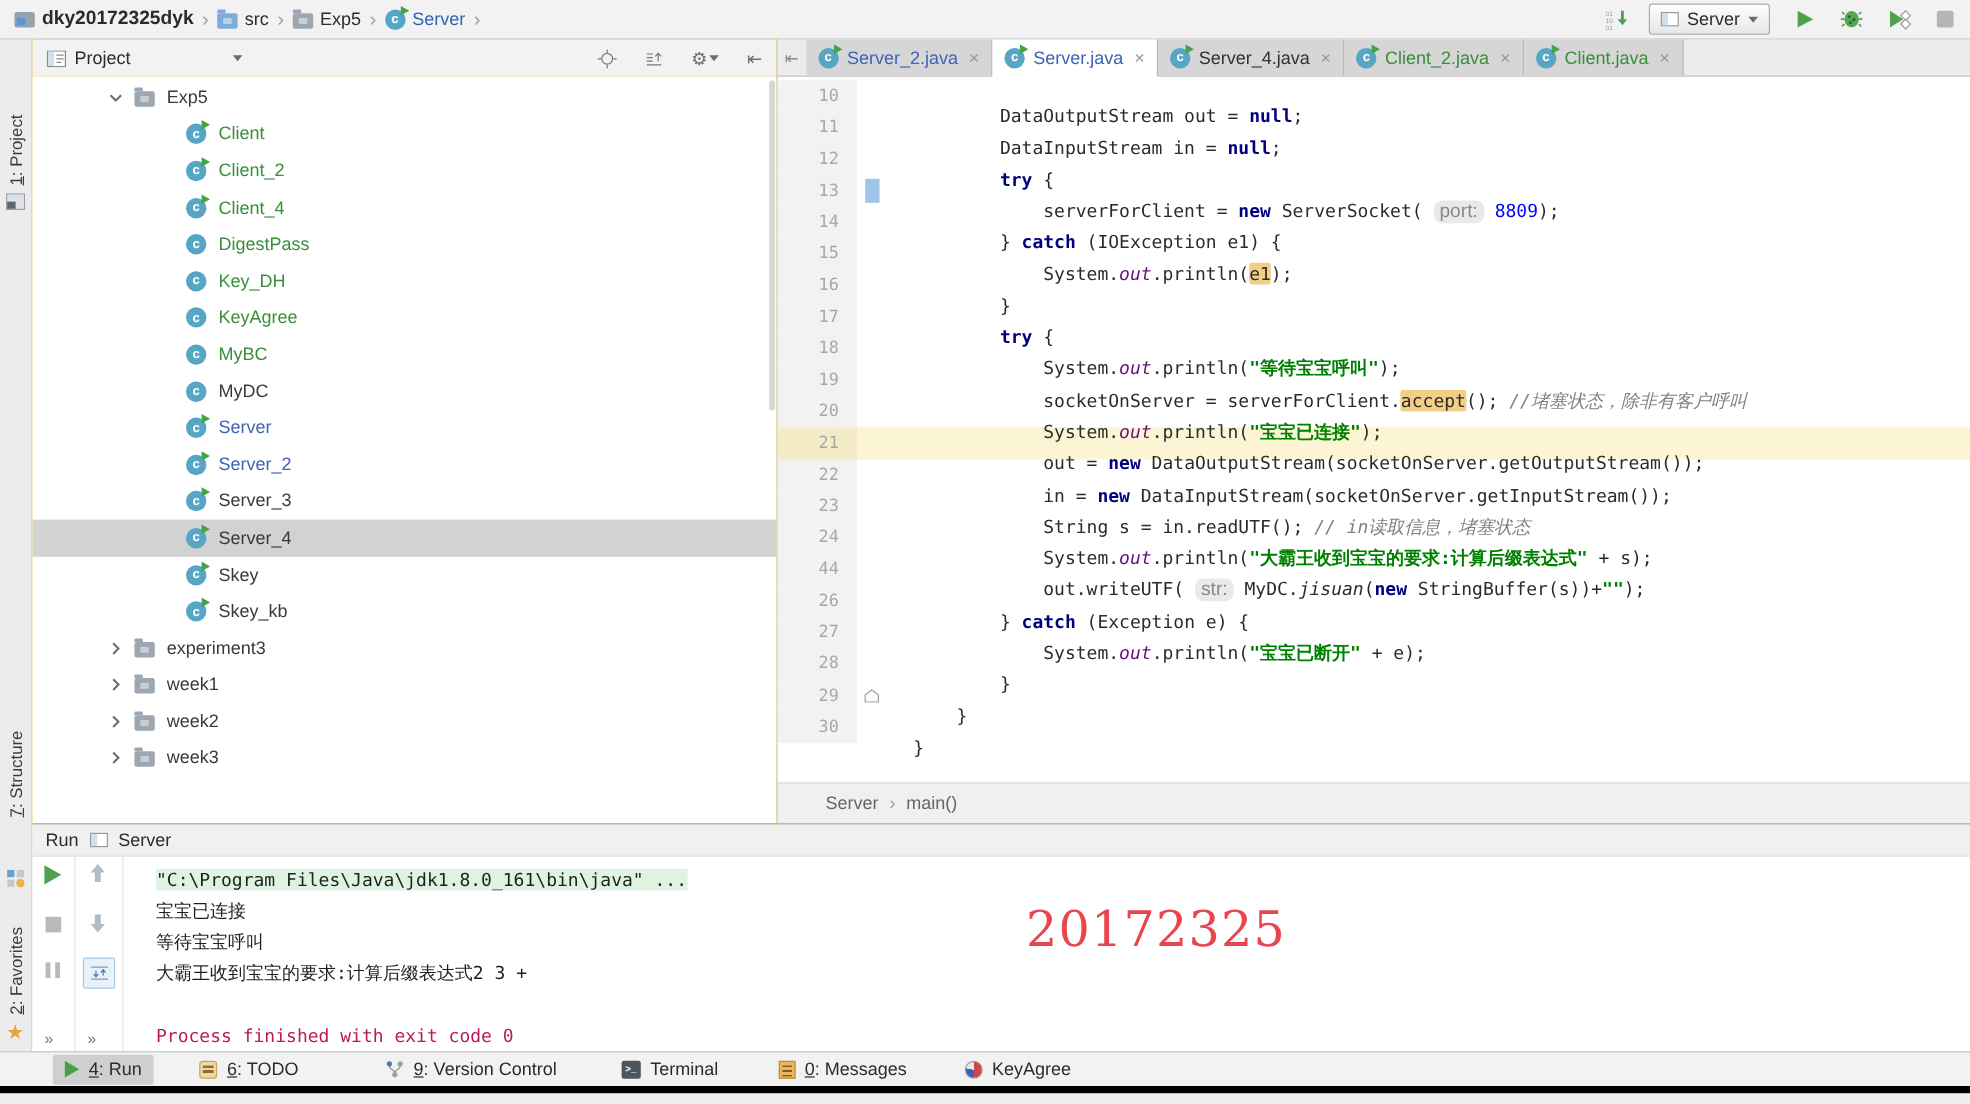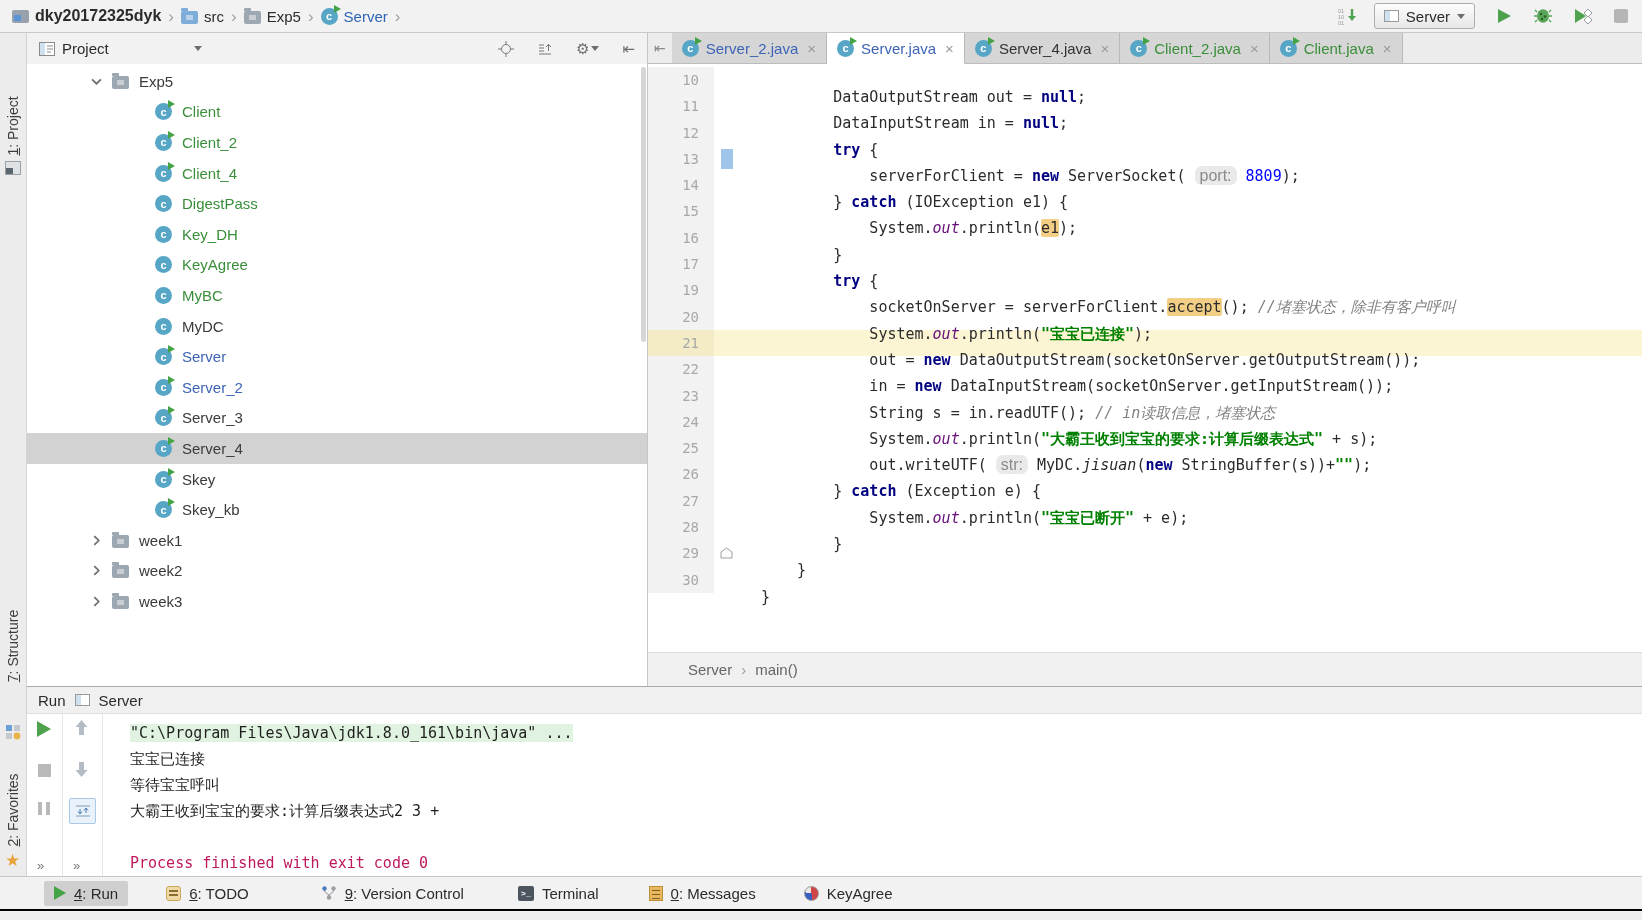--- a/index.html
+++ b/index.html
@@ -85,21 +85,21 @@
   .cplay{position:absolute;left:10px;top:7px;width:0;height:0;border-top:8px solid transparent;border-bottom:8px solid transparent;border-left:14px solid #4ea24e}
   .cstop{position:absolute;left:11px;top:50px;width:13px;height:13px;background:#b9b9b9}
   .cpause{position:absolute;left:11px;top:88px;width:12px;height:13px;border-left:4px solid #b9b9b9;border-right:4px solid #b9b9b9}
   .cmore{position:absolute;left:10px;bottom:3px;color:#777;font-size:13px}
   .selbox{position:absolute;left:6px;top:84px;width:27px;height:26px;border:1px solid #a8c8e8;background:#e9f2fb;border-radius:2px;display:flex;align-items:center;justify-content:center}
   .console{position:absolute;left:76px;top:0;right:0;bottom:0;padding:6px 0 0 27px;font-family:"DejaVu Sans Mono","Liberation Mono",monospace;font-size:15px;line-height:26px;color:#1f1f1f}
   .conline.cmd span{background:#e0f3e0}
   .conline.sys{color:#be185d}
   #watermark{position:absolute;left:828px;top:36px;font-family:"DejaVu Serif",serif;font-size:41px;color:#e8464f;letter-spacing:1px}
   
-  #statusbar{position:absolute;left:0;top:876px;width:1642px;height:35px;background:#f2f2f2;border-top:1px solid #c6c6c6;border-bottom:2px solid #000000;display:flex;align-items:center;z-index:5}
+  #statusbar{position:absolute;left:0;top:876px;width:1642px;height:35px;background:#f2f2f2;border-top:1px solid #c6c6c6;border-bottom:6px solid #000000;display:flex;align-items:center;z-index:5}
   .stitem{display:flex;align-items:center;gap:8px;padding:4px 10px;color:#2b2b2b}
   .stitem.active{background:#cfcfcf;border-radius:2px}
   #bstrip{position:absolute;left:0;top:912px;width:1642px;height:8px;background:#efefef}
   
   .st-run{width:0;height:0;border-top:7px solid transparent;border-bottom:7px solid transparent;border-left:12px solid #44a344}
   .st-todo{width:15px;height:15px;background:#efd9a6;border:1px solid #c8a85a;border-radius:3px;position:relative}
   .st-todo::before{content:"";position:absolute;left:2px;top:3px;right:2px;height:8px;background:linear-gradient(#8a6d2f 0 2px,transparent 2px 4px,#8a6d2f 4px 6px,transparent 6px 8px)}
   .st-term{width:16px;height:15px;background:#4d565e;border-radius:2px;color:#fff;font-size:8px;font-weight:bold;display:flex;align-items:center;justify-content:center;font-family:"Liberation Mono",monospace}
   .st-msg{width:14px;height:15px;background:#e9b75d;border:1px solid #bd8f35;position:relative}
   .st-msg::before{content:"";position:absolute;left:2px;top:3px;right:2px;height:9px;background:linear-gradient(#7d5e1e 0 1.5px,transparent 1.5px 4px,#7d5e1e 4px 5.5px,transparent 5.5px 8px,#7d5e1e 8px 9px)}
@@ -282,20 +282,27 @@
       </div>
       <div class="trow ind1">
         <span class="cicon">c<i class="runov"></i></span>
         <span class="lbl k">Skey_kb</span>
       </div>
       <div class="trow ind0">
         <svg class="chev" width="11" height="11" viewBox="0 0 10 10">
           <polyline points="3,1 7,5 3,9" fill="none" stroke="#6e6e6e" stroke-width="1.6"></polyline>
         </svg>
         <span class="ficon "></span>
+        <span class="lbl k">experiment3</span>
+      </div>
+      <div class="trow ind0">
+        <svg class="chev" width="11" height="11" viewBox="0 0 10 10">
+          <polyline points="3,1 7,5 3,9" fill="none" stroke="#6e6e6e" stroke-width="1.6"></polyline>
+        </svg>
+        <span class="ficon "></span>
         <span class="lbl k">week1</span>
       </div>
       <div class="trow ind0">
         <svg class="chev" width="11" height="11" viewBox="0 0 10 10">
           <polyline points="3,1 7,5 3,9" fill="none" stroke="#6e6e6e" stroke-width="1.6"></polyline>
         </svg>
         <span class="ficon "></span>
         <span class="lbl k">week2</span>
       </div>
       <div class="trow ind0">
@@ -375,20 +382,25 @@
         <span class="g">16</span>
         <span class="strip"></span>
         <pre><span class="tok p">        }</span></pre>
       </div>
       <div class="cl">
         <span class="g">17</span>
         <span class="strip"></span>
         <pre><span class="tok p">        </span><span class="tok k">try</span><span class="tok p"> {</span></pre>
       </div>
       <div class="cl">
+        <span class="g">18</span>
+        <span class="strip"></span>
+        <pre><span class="tok p">            System.</span><span class="tok f">out</span><span class="tok p">.println(</span><span class="tok s">"等待宝宝呼叫"</span><span class="tok p">);</span></pre>
+      </div>
+      <div class="cl">
         <span class="g">19</span>
         <span class="strip"></span>
         <pre><span class="tok p">            socketOnServer = serverForClient.</span><span class="tok hl">accept</span><span class="tok p">(); </span><span class="tok c">//堵塞状态，除非有客户呼叫</span></pre>
       </div>
       <div class="cl">
         <span class="g">20</span>
         <span class="strip"></span>
         <pre><span class="tok p">            System.</span><span class="tok f">out</span><span class="tok p">.println(</span><span class="tok s">"宝宝已连接"</span><span class="tok p">);</span></pre>
       </div>
       <div class="cl cur">
@@ -405,21 +417,21 @@
         <span class="g">23</span>
         <span class="strip"></span>
         <pre><span class="tok p">            String s = in.readUTF(); </span><span class="tok c">// in读取信息，堵塞状态</span></pre>
       </div>
       <div class="cl">
         <span class="g">24</span>
         <span class="strip"></span>
         <pre><span class="tok p">            System.</span><span class="tok f">out</span><span class="tok p">.println(</span><span class="tok s">"大霸王收到宝宝的要求:计算后缀表达式"</span><span class="tok p"> + s);</span></pre>
       </div>
       <div class="cl">
-        <span class="g">25</span>
+        <span class="g">44</span>
         <span class="strip"></span>
         <pre><span class="tok p">            out.writeUTF( </span><span class="tok hint">str:</span><span class="tok p"> MyDC.</span><span class="tok m">jisuan</span><span class="tok p">(</span><span class="tok k">new</span><span class="tok p"> StringBuffer(s))+</span><span class="tok s">""</span><span class="tok p">);</span></pre>
       </div>
       <div class="cl">
         <span class="g">26</span>
         <span class="strip"></span>
         <pre><span class="tok p">        } </span><span class="tok k">catch</span><span class="tok p"> (Exception e) {</span></pre>
       </div>
       <div class="cl">
         <span class="g">27</span>
@@ -486,20 +498,21 @@
       <span class="cmore">»</span>
     </div>
     <div class="console" id="console">
         <div class="conline cmd"><span>"C:\Program Files\Java\jdk1.8.0_161\bin\java" ...</span></div>
         <div class="conline plain"><span>宝宝已连接</span></div>
         <div class="conline plain"><span>等待宝宝呼叫</span></div>
         <div class="conline plain"><span>大霸王收到宝宝的要求:计算后缀表达式2 3 +</span></div>
         <div class="conline" style="height:26px"></div>
         <div class="conline sys"><span>Process finished with exit code 0</span></div>
       </div>
+    <div id="watermark">20172325</div>
   </div>
 </div>
 
 <div id="statusbar">
     <span class="stitem active" style="margin-left:44px">
       <span class="st-run"></span>
       <span><u>4</u>: Run</span>
     </span>
     <span class="stitem" style="margin-left:28px">
       <span class="st-todo"></span>

